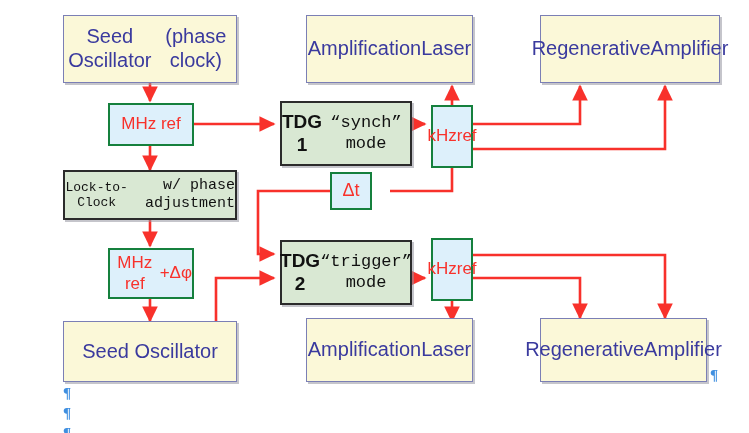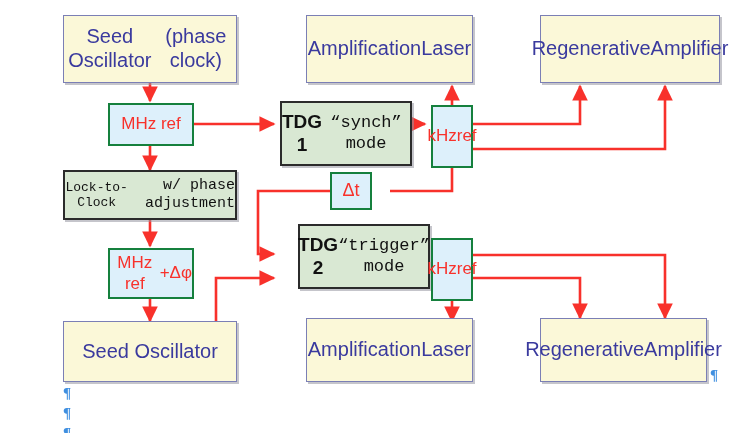--- a/index.html
+++ b/index.html
@@ -154,21 +154,21 @@
 
   <div class="node blk-signal small" style="left:330px; top:172px; width:42px; height:38px;justify-content:center;">
     <span>Δt</span>
   </div>
 
   <div class="node blk-signal" style="left:108px; top:248px; width:86px; height:51px;">
     <span>MHz ref</span>
     <span>+Δφ</span>
   </div>
 
-  <div class="node blk-green" style="left:280px; top:224px; width:132px; height:65px;margin-left:18px;">
+  <div class="node blk-green" style="left:280px; top:240px; width:132px; height:65px;">
     <span class="line1">TDG 2</span>
     <span class="line2">“trigger” mode</span>
   </div>
 
   <div class="node blk-signal" style="left:431px; top:238px; width:42px; height:63px;">
     <span>kHz</span>
     <span>ref</span>
   </div>
 
   <div class="node blk-cream" style="left:63px; top:321px; width:174px; height:61px;">

